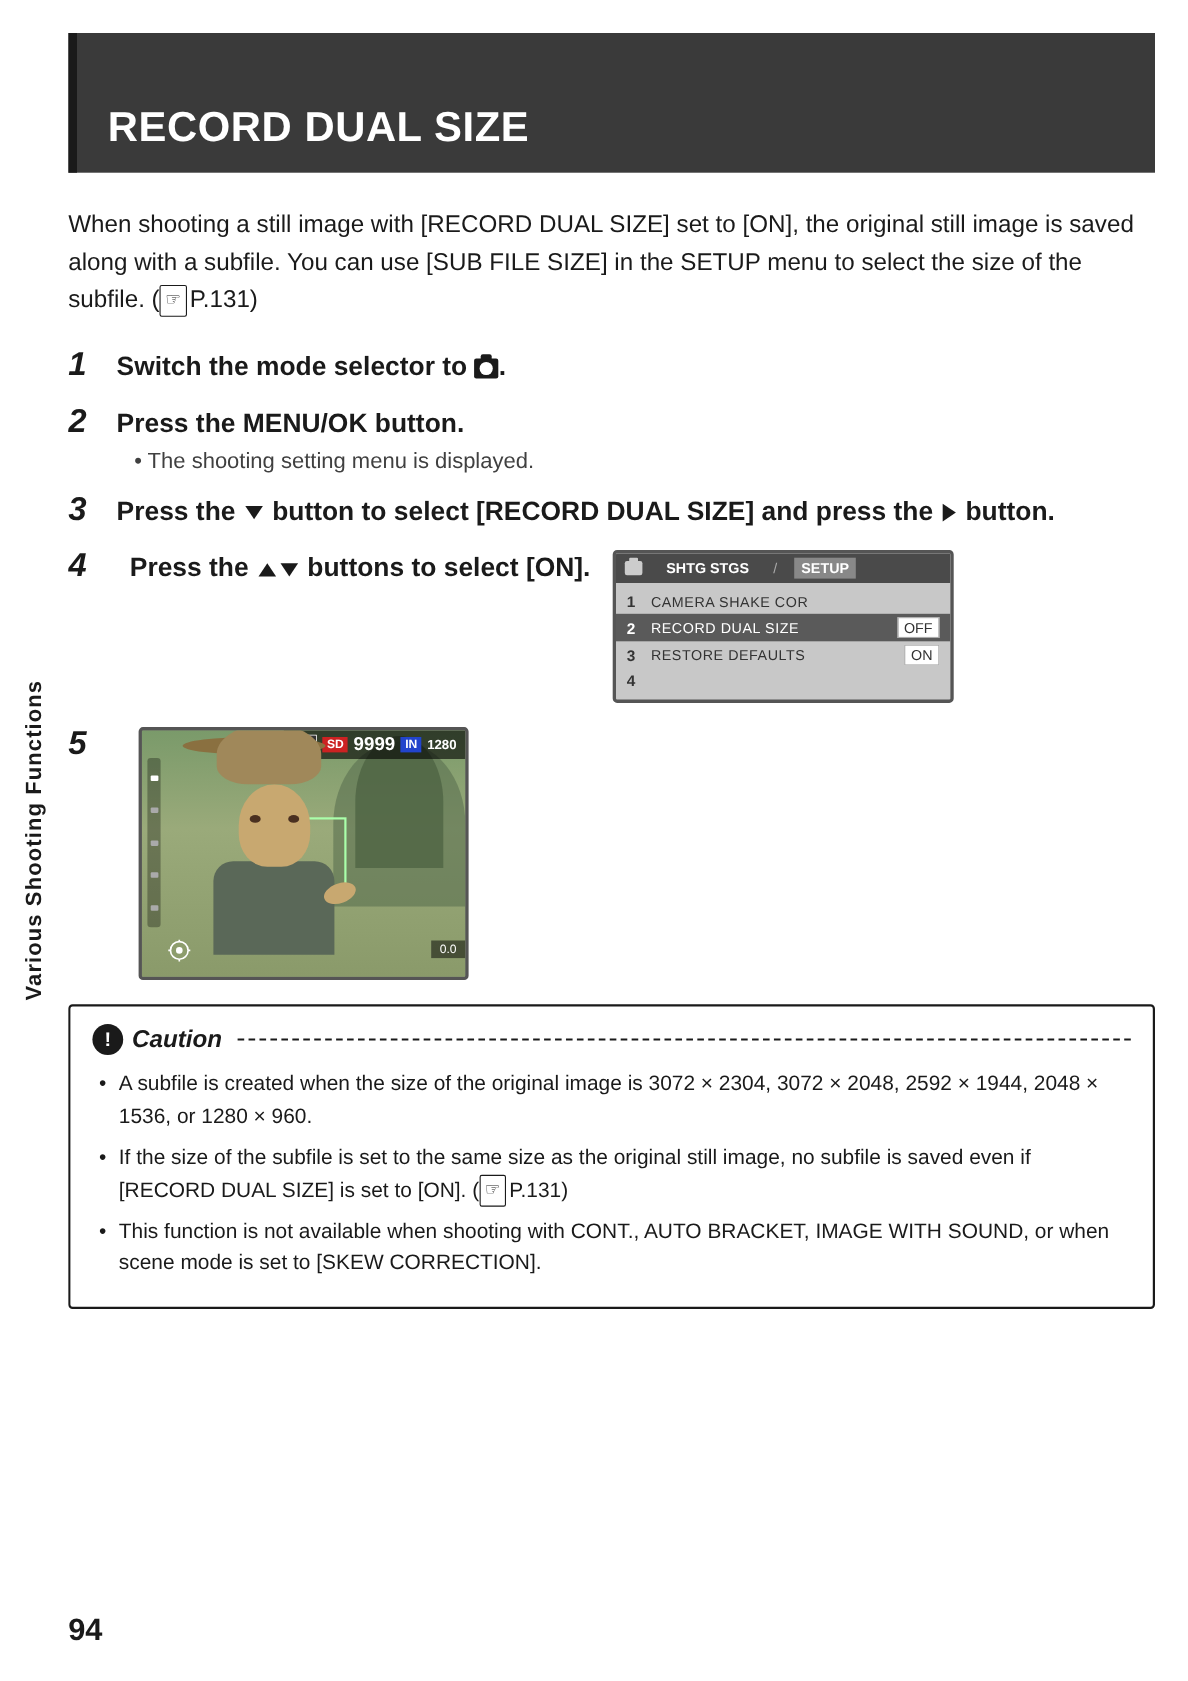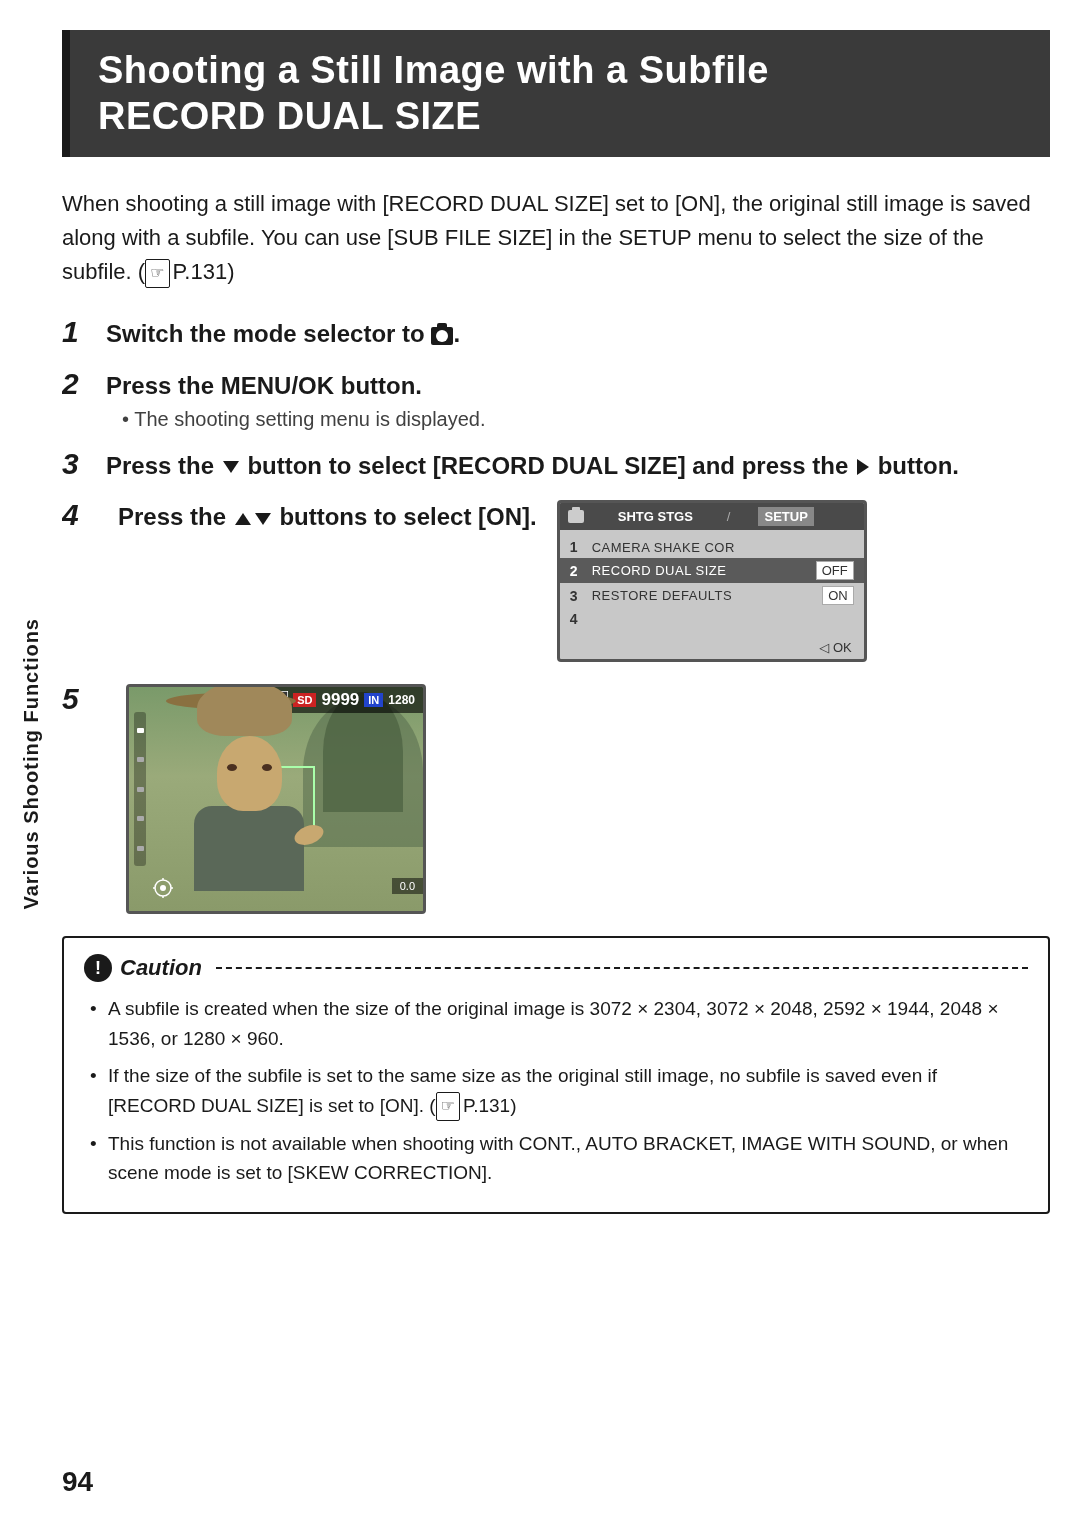--- a/index.html
+++ b/index.html
@@ -196,21 +196,21 @@
       border-radius: 4px;
       background: #c8c8c8;
       overflow: hidden;
     }
 
     .camera-screen-header {
       background: #4a4a4a;
       display: flex;
       align-items: center;
       padding: 4px 8px;
-      gap: 28px;
+      gap: 16px;
     }
 
     .screen-tab {
       font-size: 13px;
       font-weight: bold;
       color: #fff;
       padding: 2px 6px;
     }
 
     .screen-tab.active {
@@ -395,21 +395,21 @@
   <div class="sidebar">
     <div class="sidebar-text-wrapper">
       <span class="sidebar-text">Various Shooting Functions</span>
     </div>
   </div>
 
   <div class="main-content">
 
     <div class="page-header">
       <h1>
-        <span>Shooting a Still Image with a Subfile</span><br>
+        <br>
         <span>RECORD DUAL SIZE</span>
       </h1>
     </div>
 
     <p class="intro-text">
       When shooting a still image with [RECORD DUAL SIZE] set to [ON], the original still image is saved along with a subfile. You can use [SUB FILE SIZE] in the SETUP menu to select the size of the subfile. (<span class="ref-icon">☞</span>P.131)
     </p>
 
     <div class="step">
       <div class="step-number"><em>1</em></div>
@@ -472,21 +472,20 @@
               <div class="screen-row">
                 <span class="screen-row-num">3</span>
                 <span class="screen-row-label">RESTORE DEFAULTS</span>
                 <span class="screen-row-value" style="background:#fff;border:1px solid #aaa;margin-left:4px;">ON</span>
               </div>
               <div class="screen-row">
                 <span class="screen-row-num">4</span>
                 <span class="screen-row-label"></span>
               </div>
             </div>
-            <div class="screen-footer">◁ OK</div>
           </div>
         </div>
       </div>
     </div>
 
     <div class="step5-row">
       <div class="step-number"><em style="font-weight:900;font-size:30px;font-style:italic;">5</em></div>
       <div class="step5-image">
 
         <div class="viewfinder">

